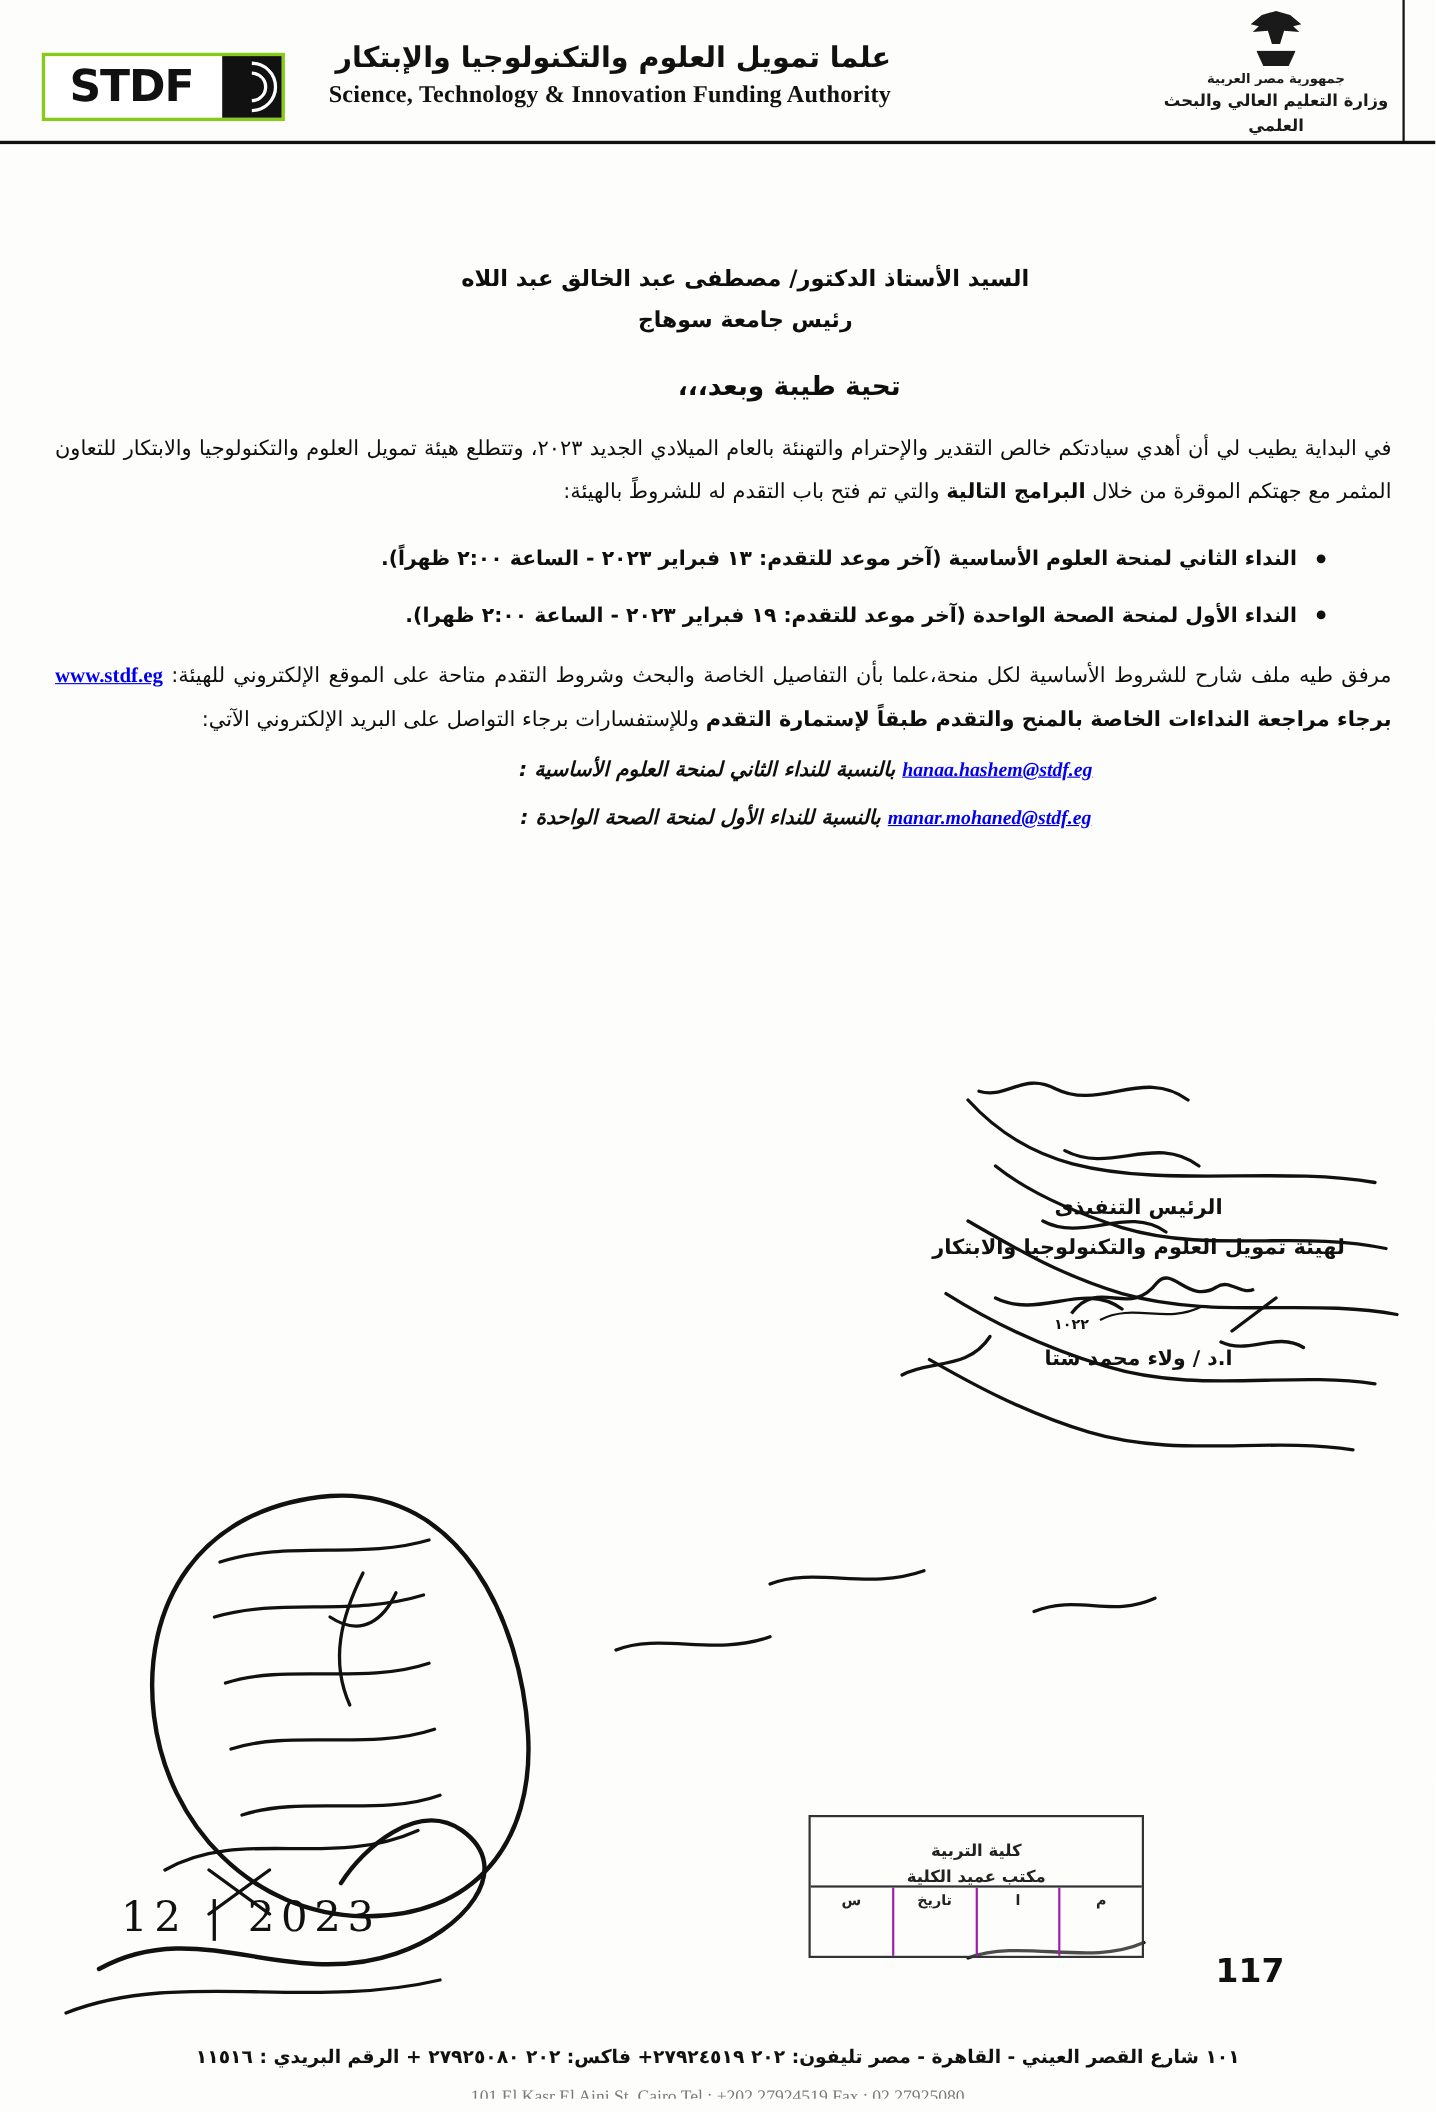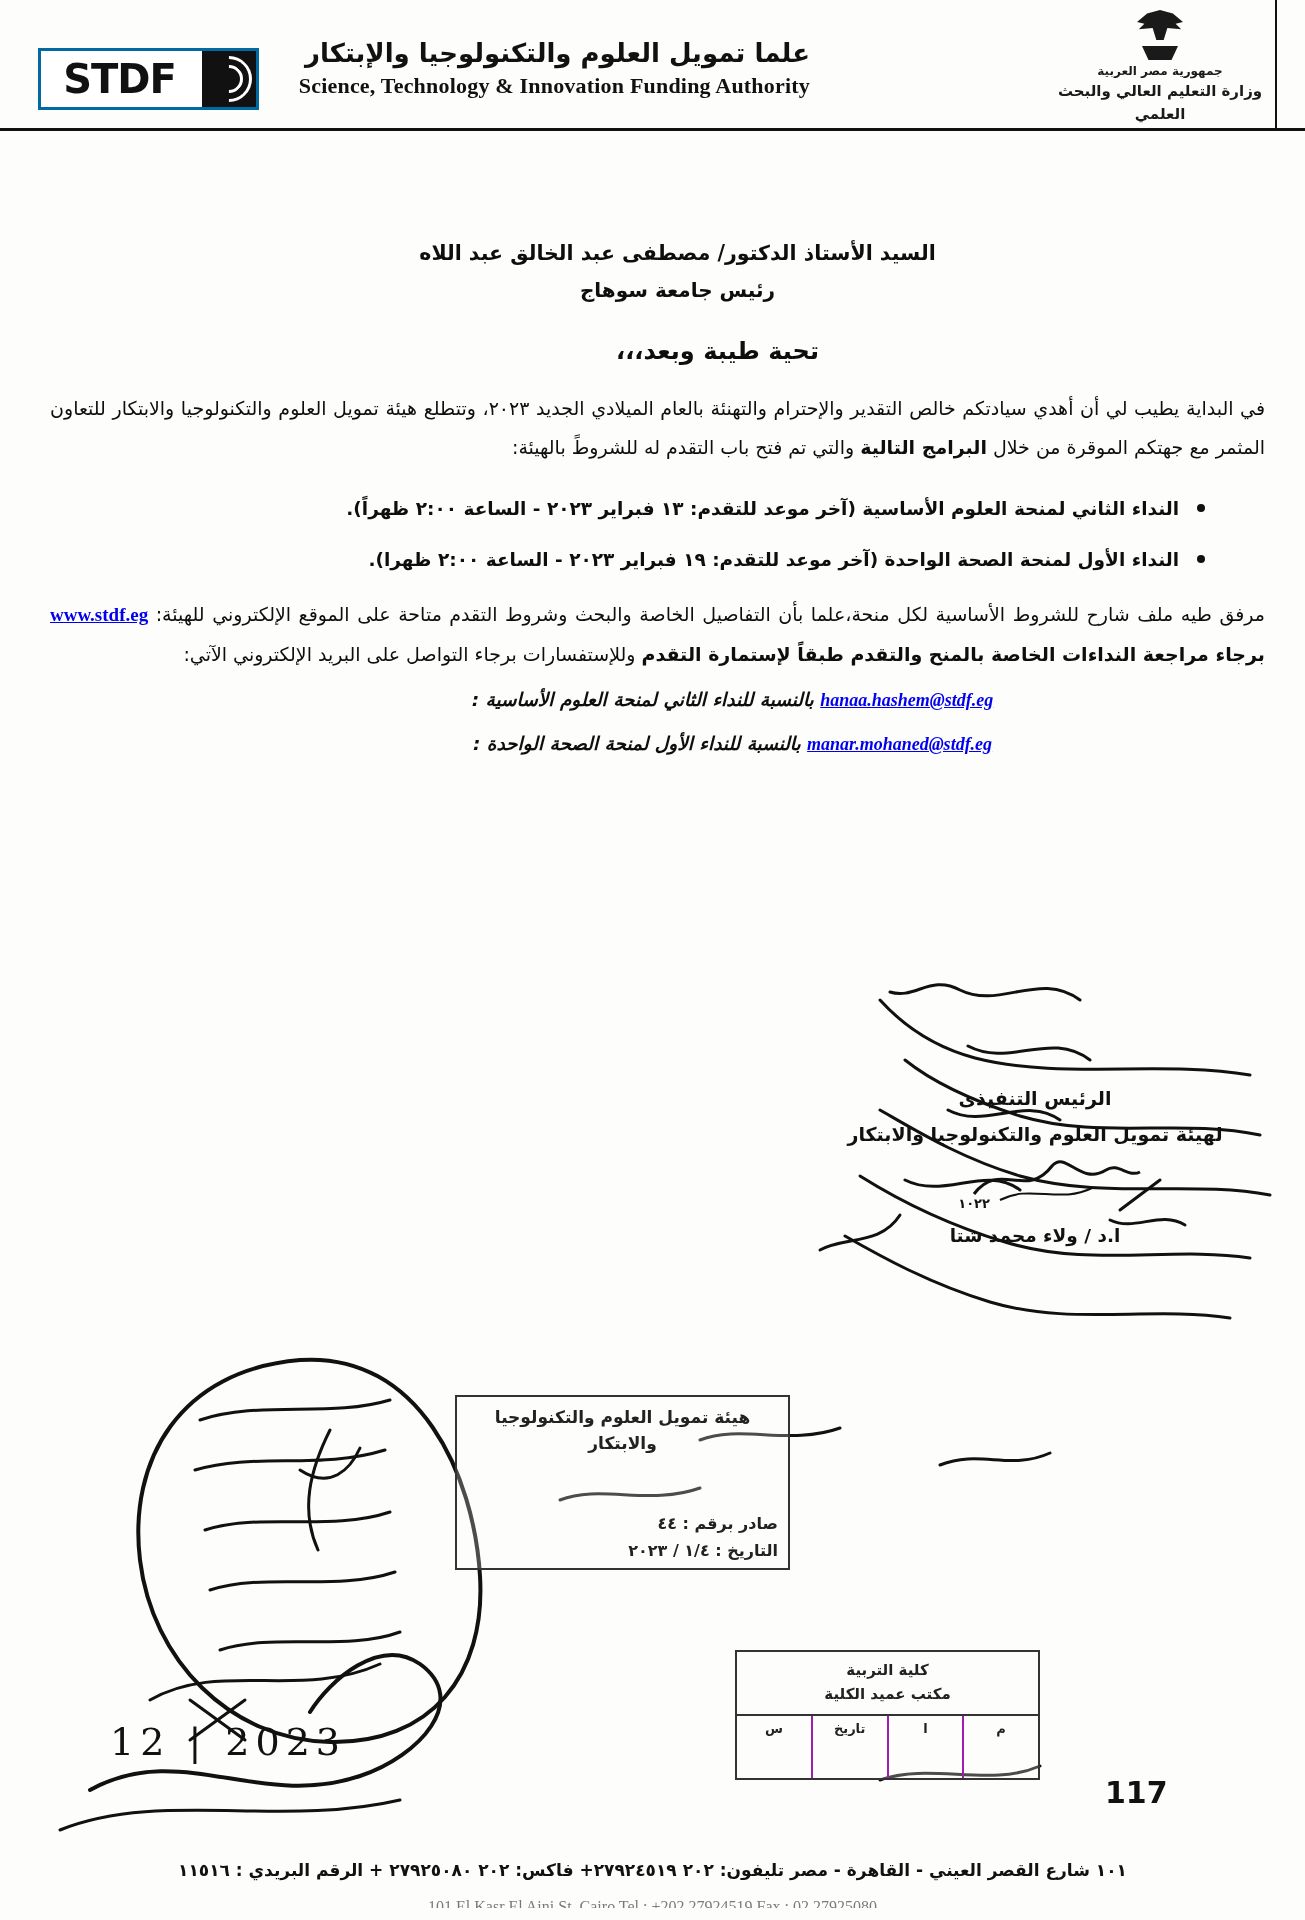--- a/index.html
+++ b/index.html
@@ -24,21 +24,21 @@
   
   .letterhead {
     position: absolute;
     top: 0; left: 0; right: 0;
     height: 130px;
   }
   .logo-box {
     position: absolute;
     top: 48px; left: 38px;
     width: 215px; height: 56px;
-    border: 3px solid #0369a1;
+    border: 3px solid #84cc16;
     display: flex;
     align-items: center;
     background: #fff;
   }
   .logo-bars {
     width: 54px; height: 100%;
     background: #111;
     position: relative;
     display: flex;
     align-items: center;
@@ -289,21 +289,21 @@
     right: 10px;
     left: 10px;
     font-size: 16px;
     text-align: right;
     line-height: 1.7;
   }
   .stamp-faculty {
     top: 1650px; left: 735px;
     width: 305px; height: 130px;
     font-size: 15px;
-    padding-top: 6px;
+    padding-top: 18px;
     box-sizing: border-box;
     line-height: 1.6;
   }
   .stamp-faculty .grid {
     position: absolute;
     bottom: 0; left: 0; right: 0;
     height: 62px;
     border-top: 2px solid #333;
     display: flex;
   }
@@ -461,34 +461,20 @@
         <path d="M60 1830 C160 1790, 280 1828, 400 1800"></path>
 
         <path d="M560 1500 C600 1484, 650 1506, 700 1488"></path>
         <path d="M700 1440 C740 1424, 790 1446, 840 1428"></path>
         <path d="M940 1465 C980 1449, 1010 1471, 1050 1453"></path>
         <path d="M880 1780 C930 1762, 990 1788, 1040 1766"></path>
       </g>
     </svg>
   </div>
 
-  <div class="stamp stamp-main">
-    <div>هيئة تمويل العلوم والتكنولوجيا</div>
-    <div>والابتكار</div>
-    <div class="stamp-rows">
-      <div>
-        <span>صادر برقم :</span>
-        <span>٤٤</span>
-      </div>
-      <div>
-        <span>التاريخ :</span>
-        <span>١/٤ / ٢٠٢٣</span>
-      </div>
-    </div>
-  </div>
 
   <div class="stamp stamp-faculty">
     <div>كلية التربية</div>
     <div>مكتب عميد الكلية</div>
     <div class="grid">
       <div>م</div>
       <div>ا</div>
       <div>تاريخ</div>
       <div>س</div>
     </div>

